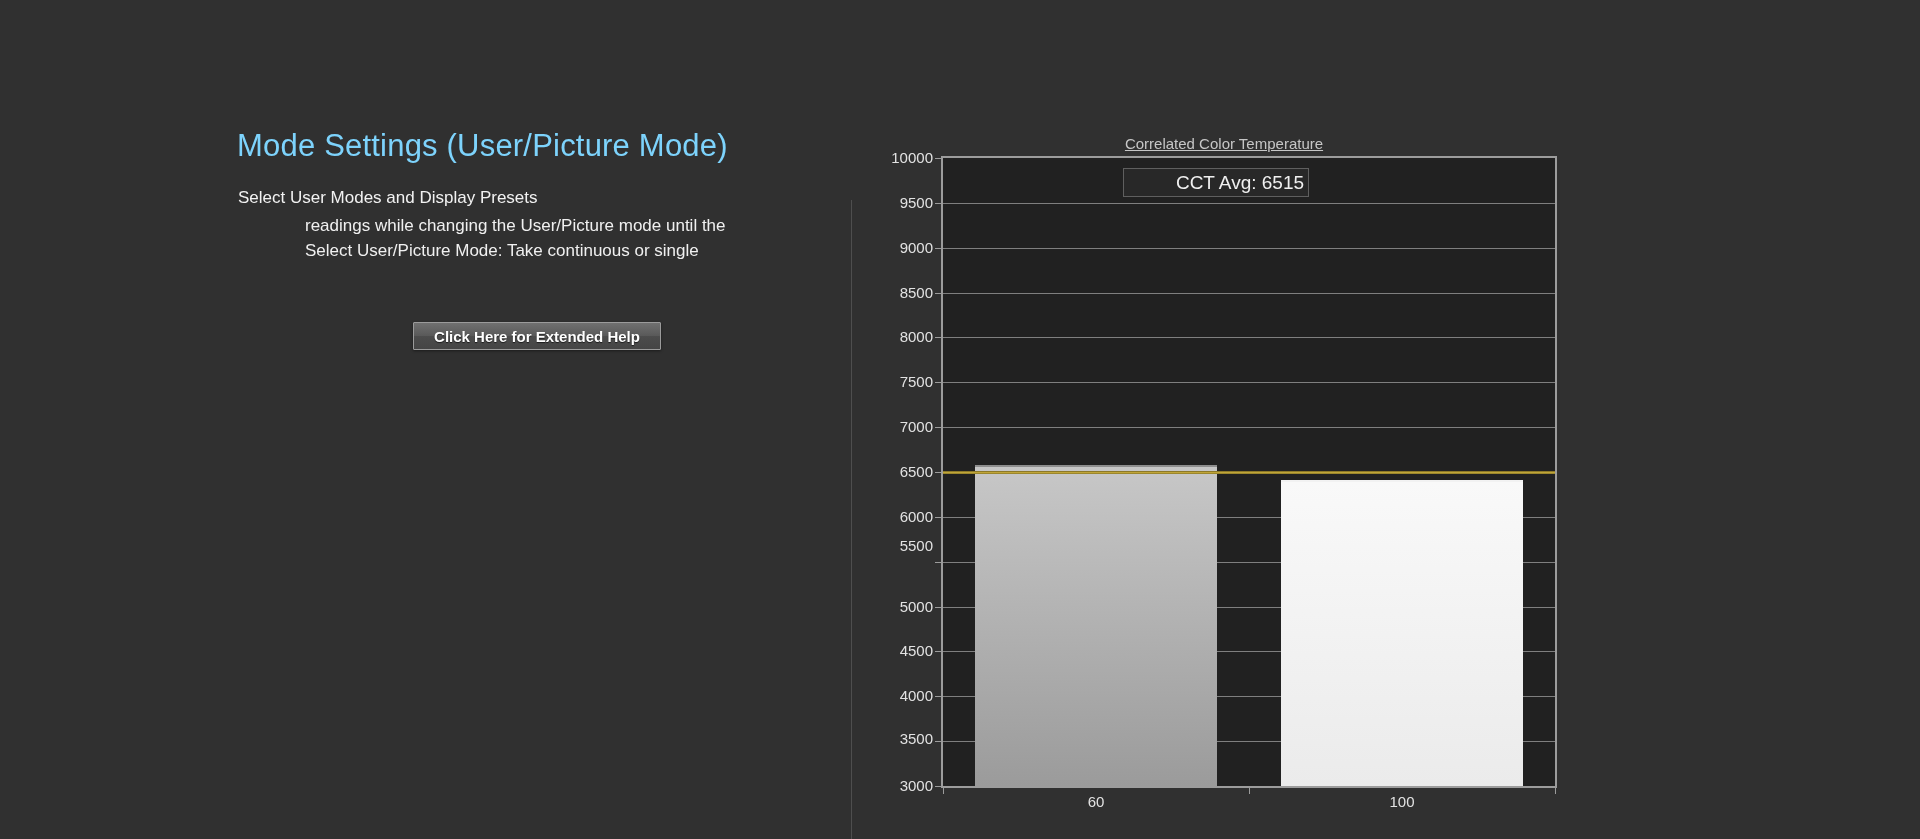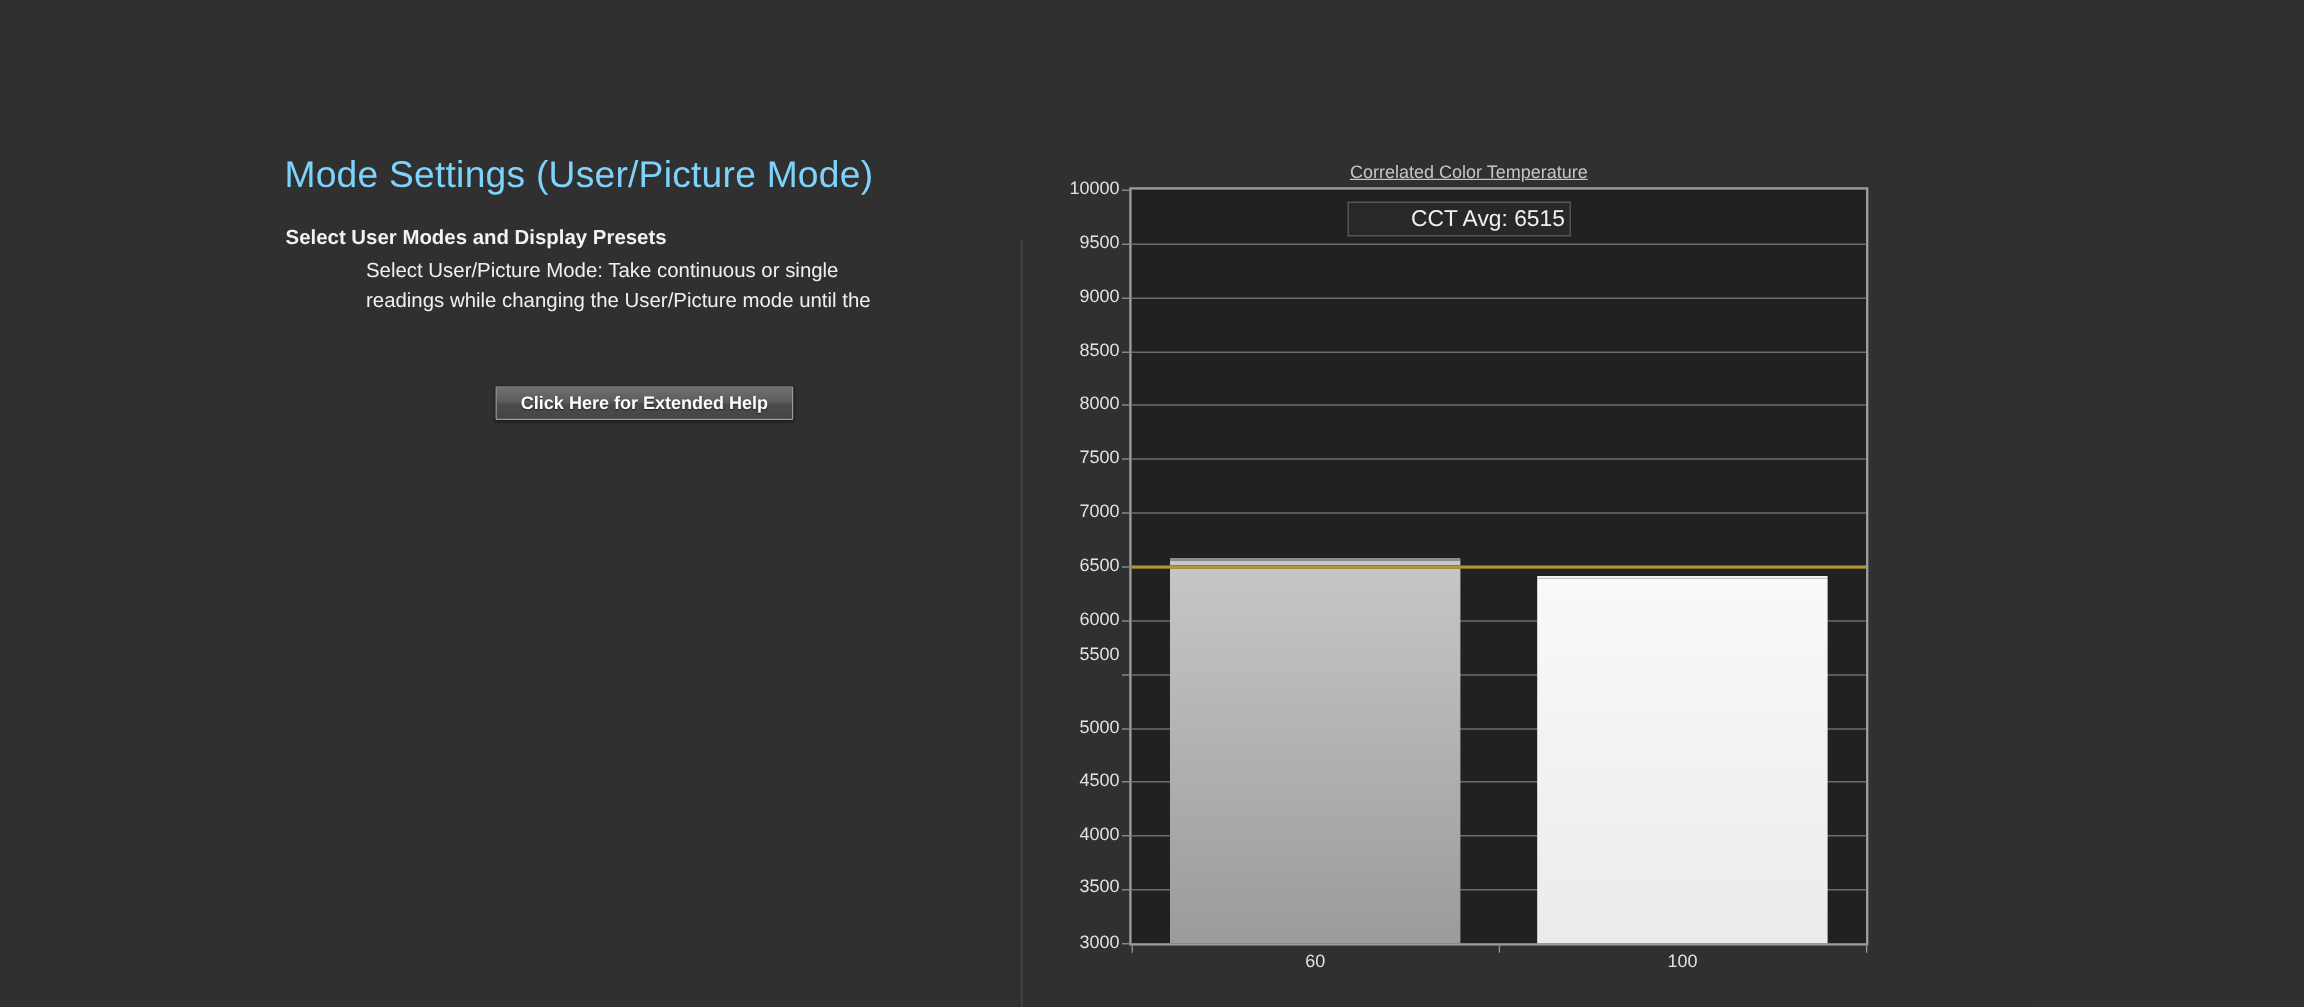--- a/index.html
+++ b/index.html
@@ -10,21 +10,21 @@
     -webkit-font-smoothing:antialiased;
   }
   
   .page-title{
     position:absolute;left:237px;top:128px;
     font-size:31px;font-weight:400;color:#7dd3fc;letter-spacing:.2px;
     white-space:nowrap;
   }
   .section-heading{
     position:absolute;left:238px;top:188px;
-    font-size:17px;font-weight:700;color:#f2f2f2;white-space:nowrap;
+    font-size:17px;font-weight:400;color:#f2f2f2;white-space:nowrap;
   }
   .instructions{
     position:absolute;left:305px;top:213px;
     font-size:17px;font-weight:400;color:#f0f0f0;line-height:25px;
   }
   .instructions div{white-space:nowrap;}
   .help-button{
     position:absolute;left:413px;top:322px;width:248px;height:28px;
     display:flex;align-items:center;justify-content:center;
     background:linear-gradient(180deg,#707070 0%,#5a5a5a 48%,#4c4c4c 52%,#454545 100%);
@@ -86,22 +86,22 @@
   }
 </style>
 </head>
 <body>
 
 <div class="page-title">Mode Settings (User/Picture Mode)</div>
 
 <div class="section-heading">Select User Modes and Display Presets</div>
 
 <div class="instructions">
+  <div>readings while changing the User/Picture mode until the</div>
   <div>Select User/Picture Mode: Take continuous or single</div>
-  <div>readings while changing the User/Picture mode until the</div>
 </div>
 
 <div class="help-button">Click Here for Extended Help</div>
 
 <div class="panel-divider"></div>
 
 <div class="chart">
   <div class="chart-title">Correlated Color Temperature</div>
   <div class="plot">
       <div class="gridline" style="top: 583px;"></div>

